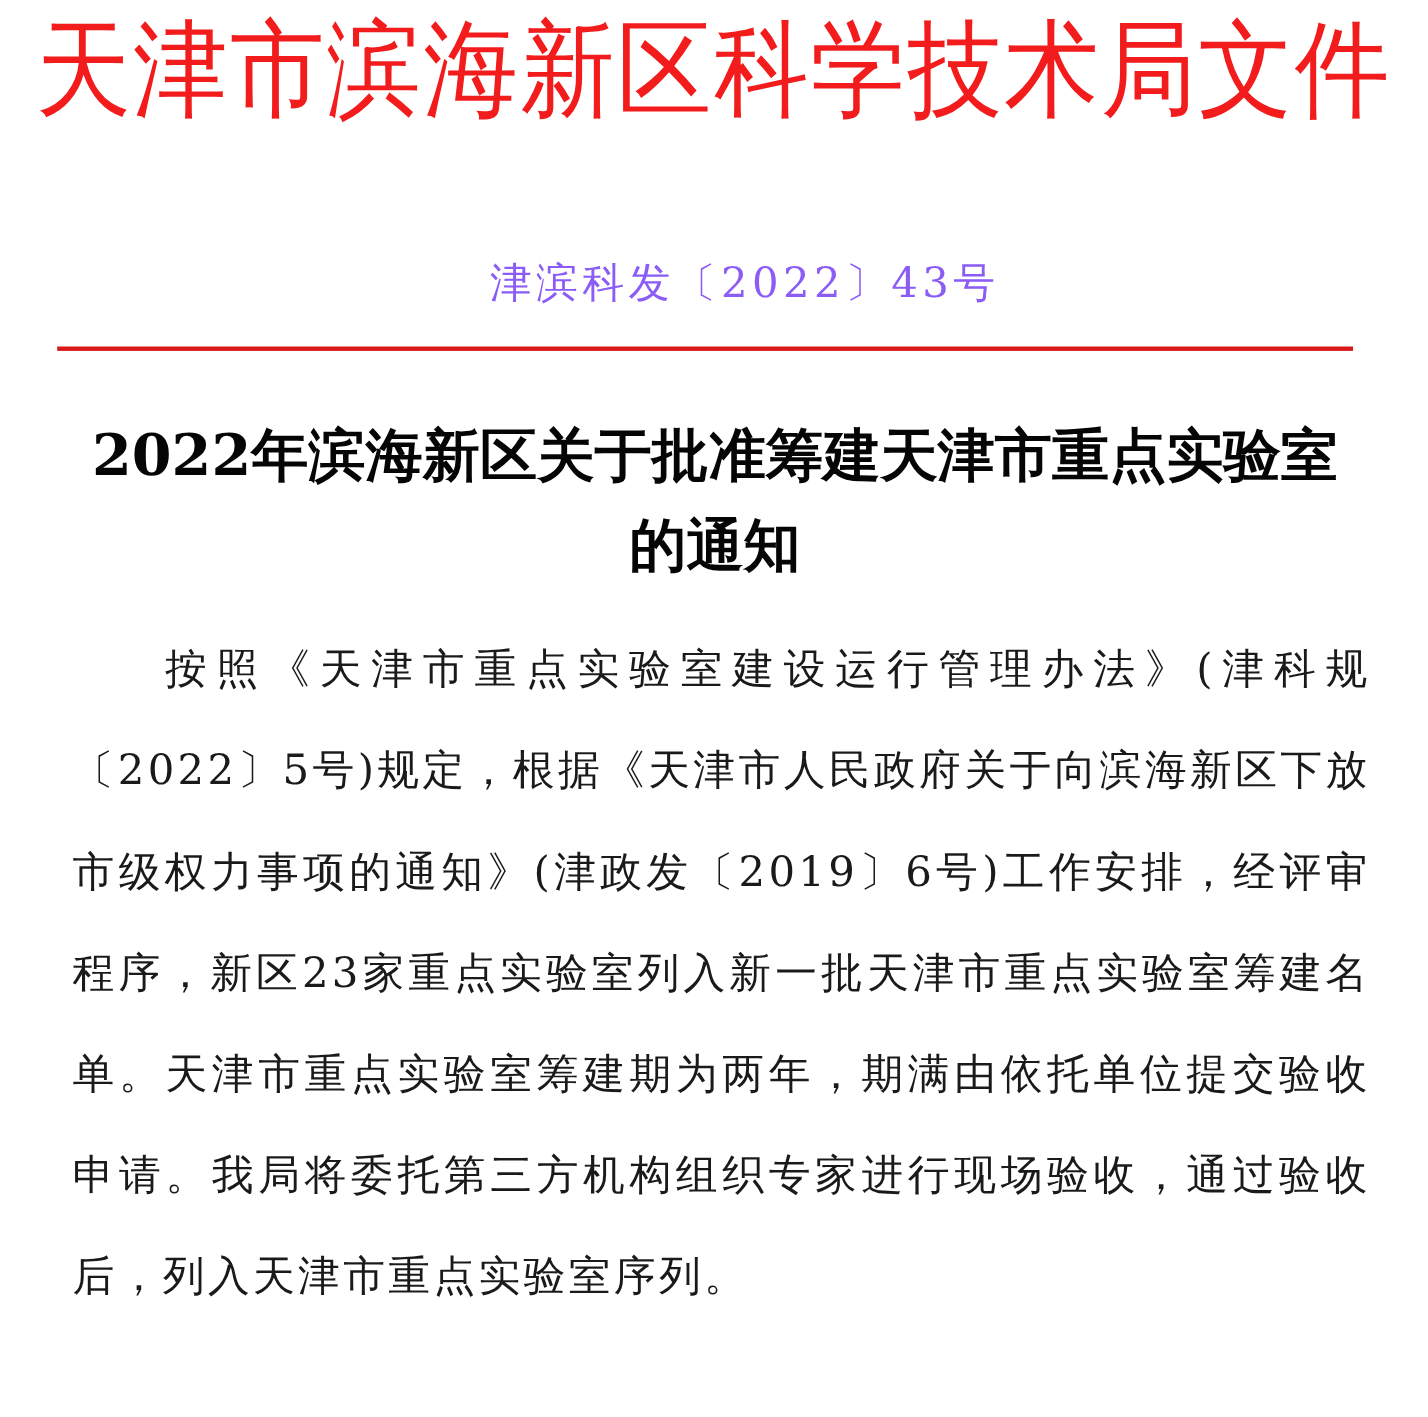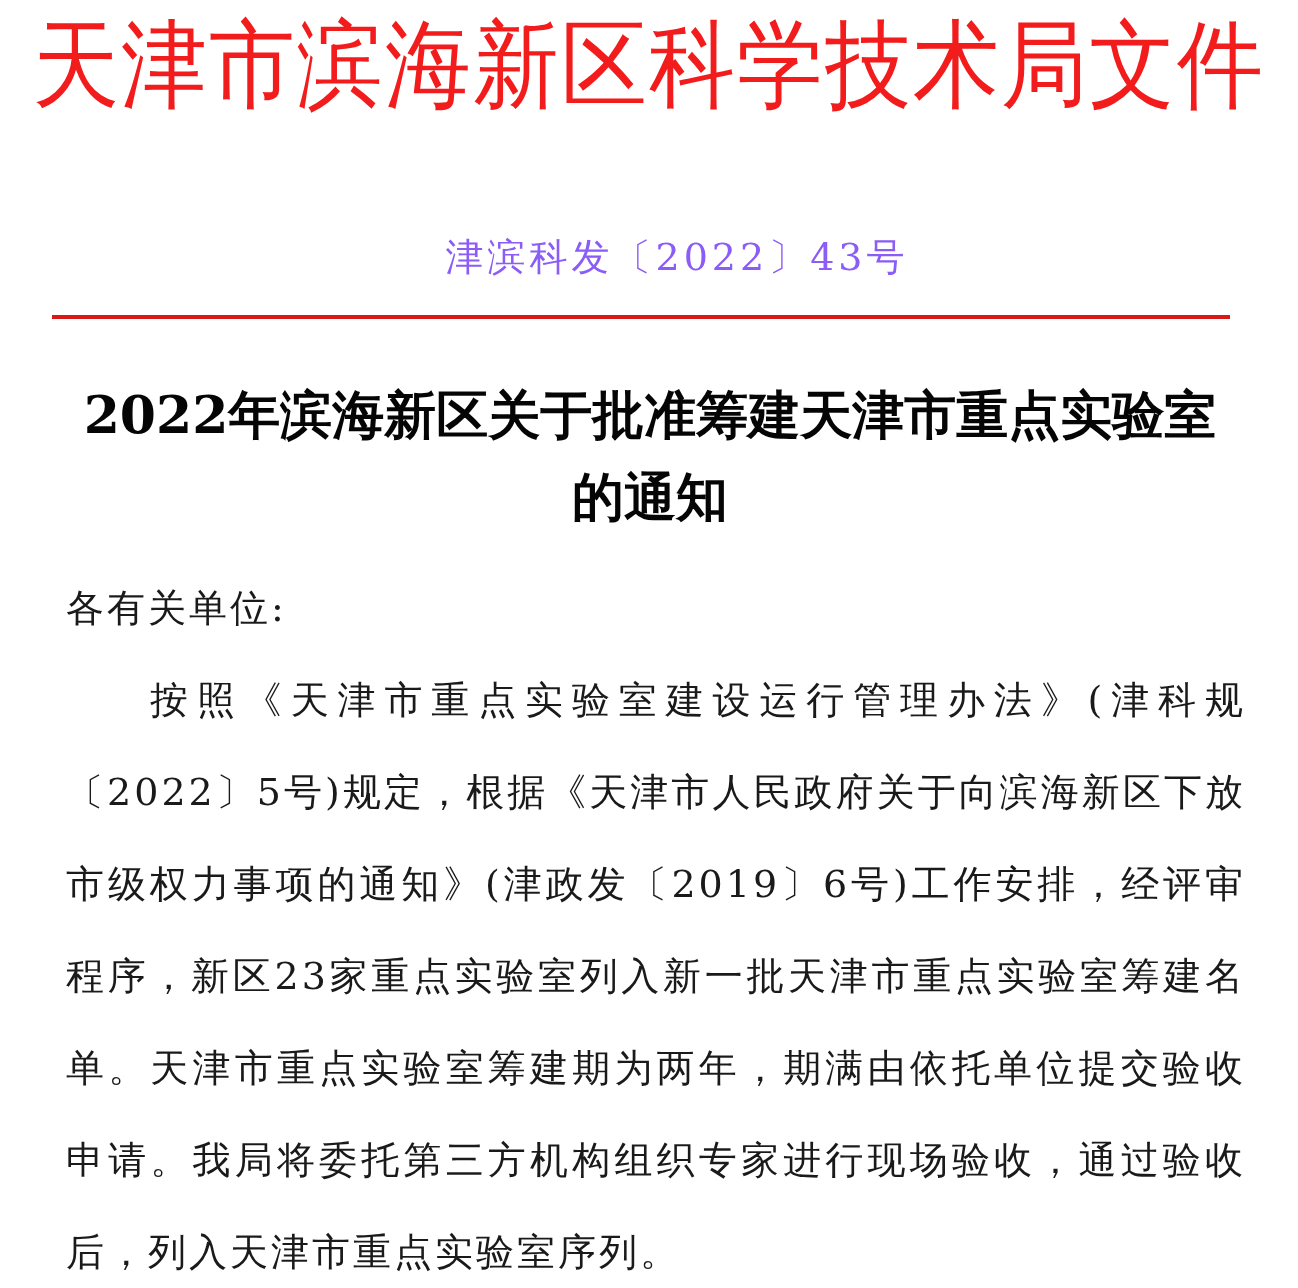--- a/index.html
+++ b/index.html
@@ -87,15 +87,14 @@
 
 <div class="masthead">天津市滨海新区科学技术局文件</div>
 
 <div class="doc-number">津滨科发〔2022〕43号</div>
 
 <div class="red-rule"></div>
 
 <div class="doc-title">2022年滨海新区关于批准筹建天津市重点实验室的通知</div>
 
 <div class="doc-body">
-  <p class="salutation">各有关单位:</p>
   <p class="paragraph">按照《天津市重点实验室建设运行管理办法》(津科规〔2022〕5号)规定，根据《天津市人民政府关于向滨海新区下放市级权力事项的通知》(津政发〔2019〕6号)工作安排，经评审程序，新区23家重点实验室列入新一批天津市重点实验室筹建名单。天津市重点实验室筹建期为两年，期满由依托单位提交验收申请。我局将委托第三方机构组织专家进行现场验收，通过验收后，列入天津市重点实验室序列。</p>
 </div>
 
 </body></html>

